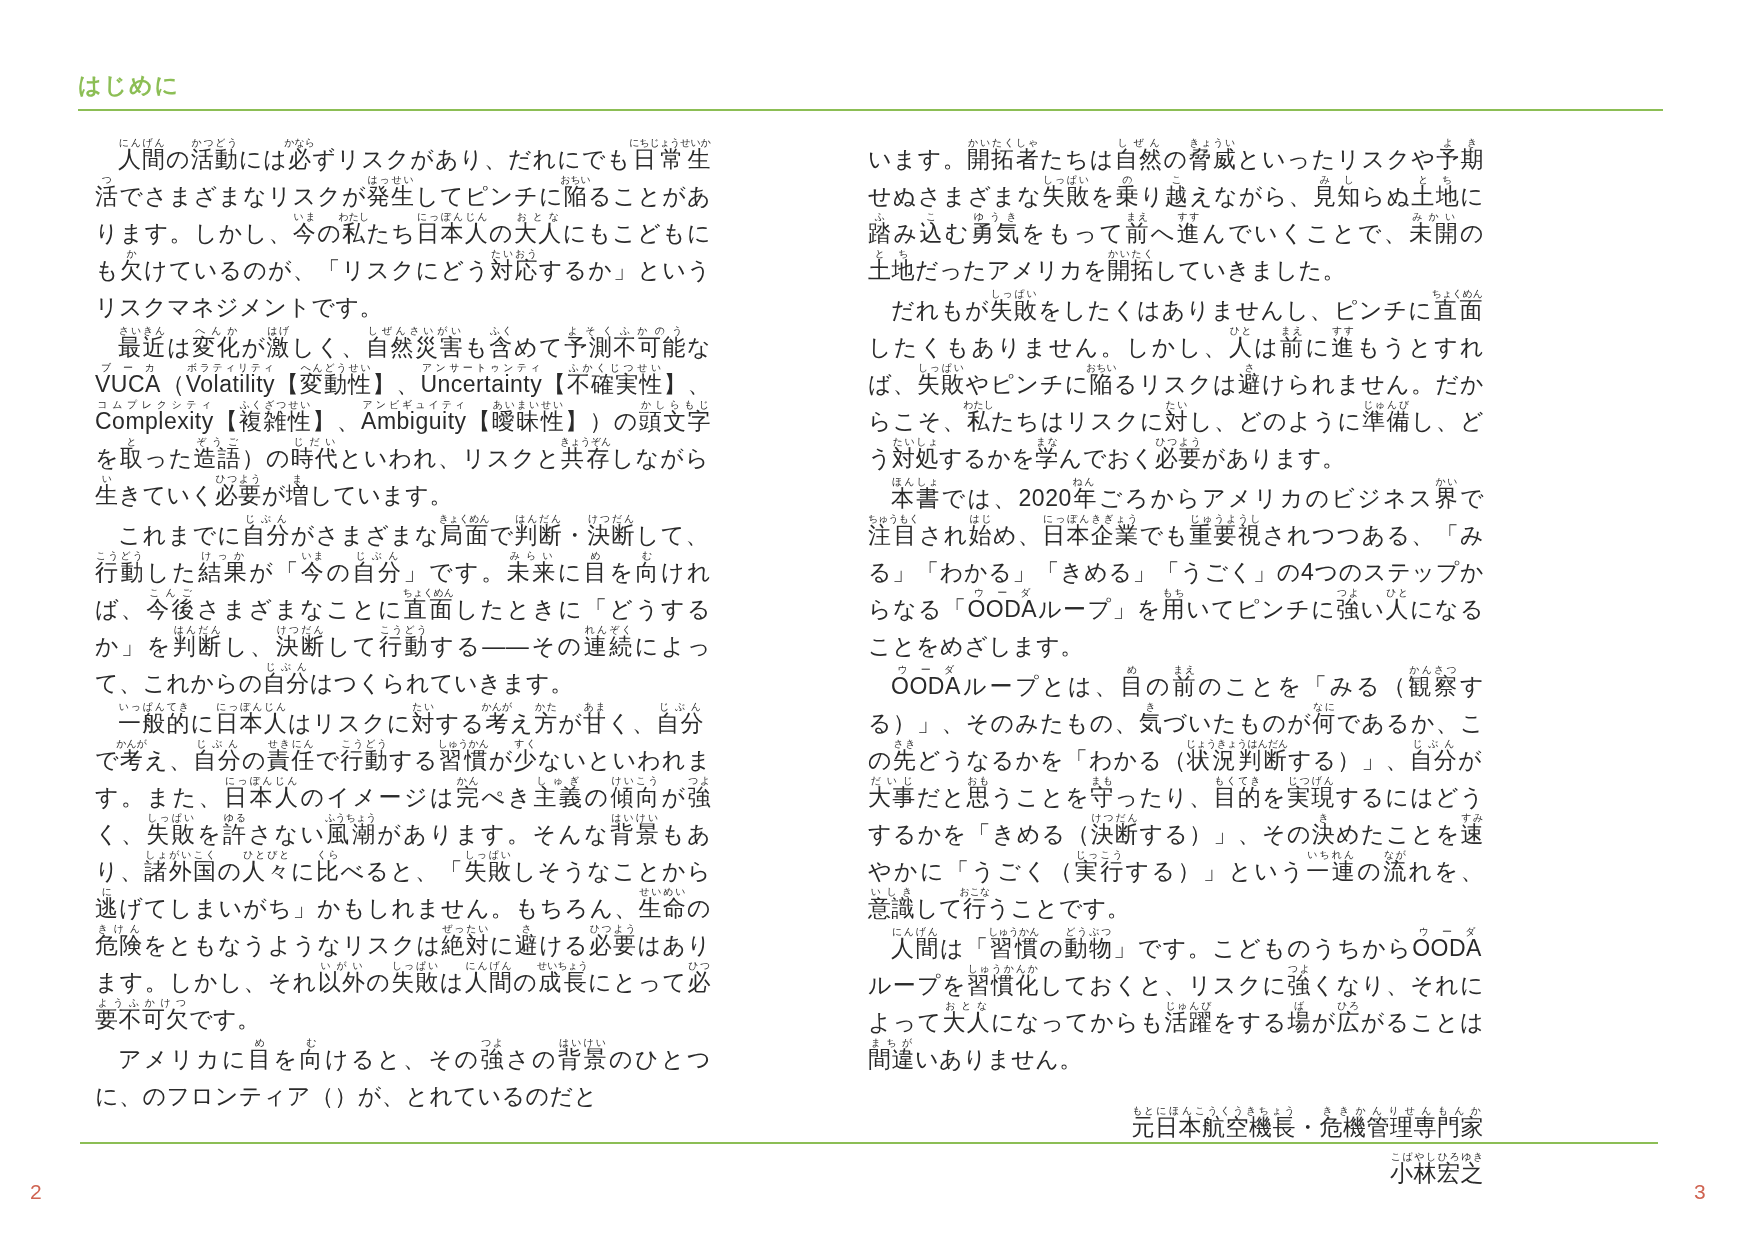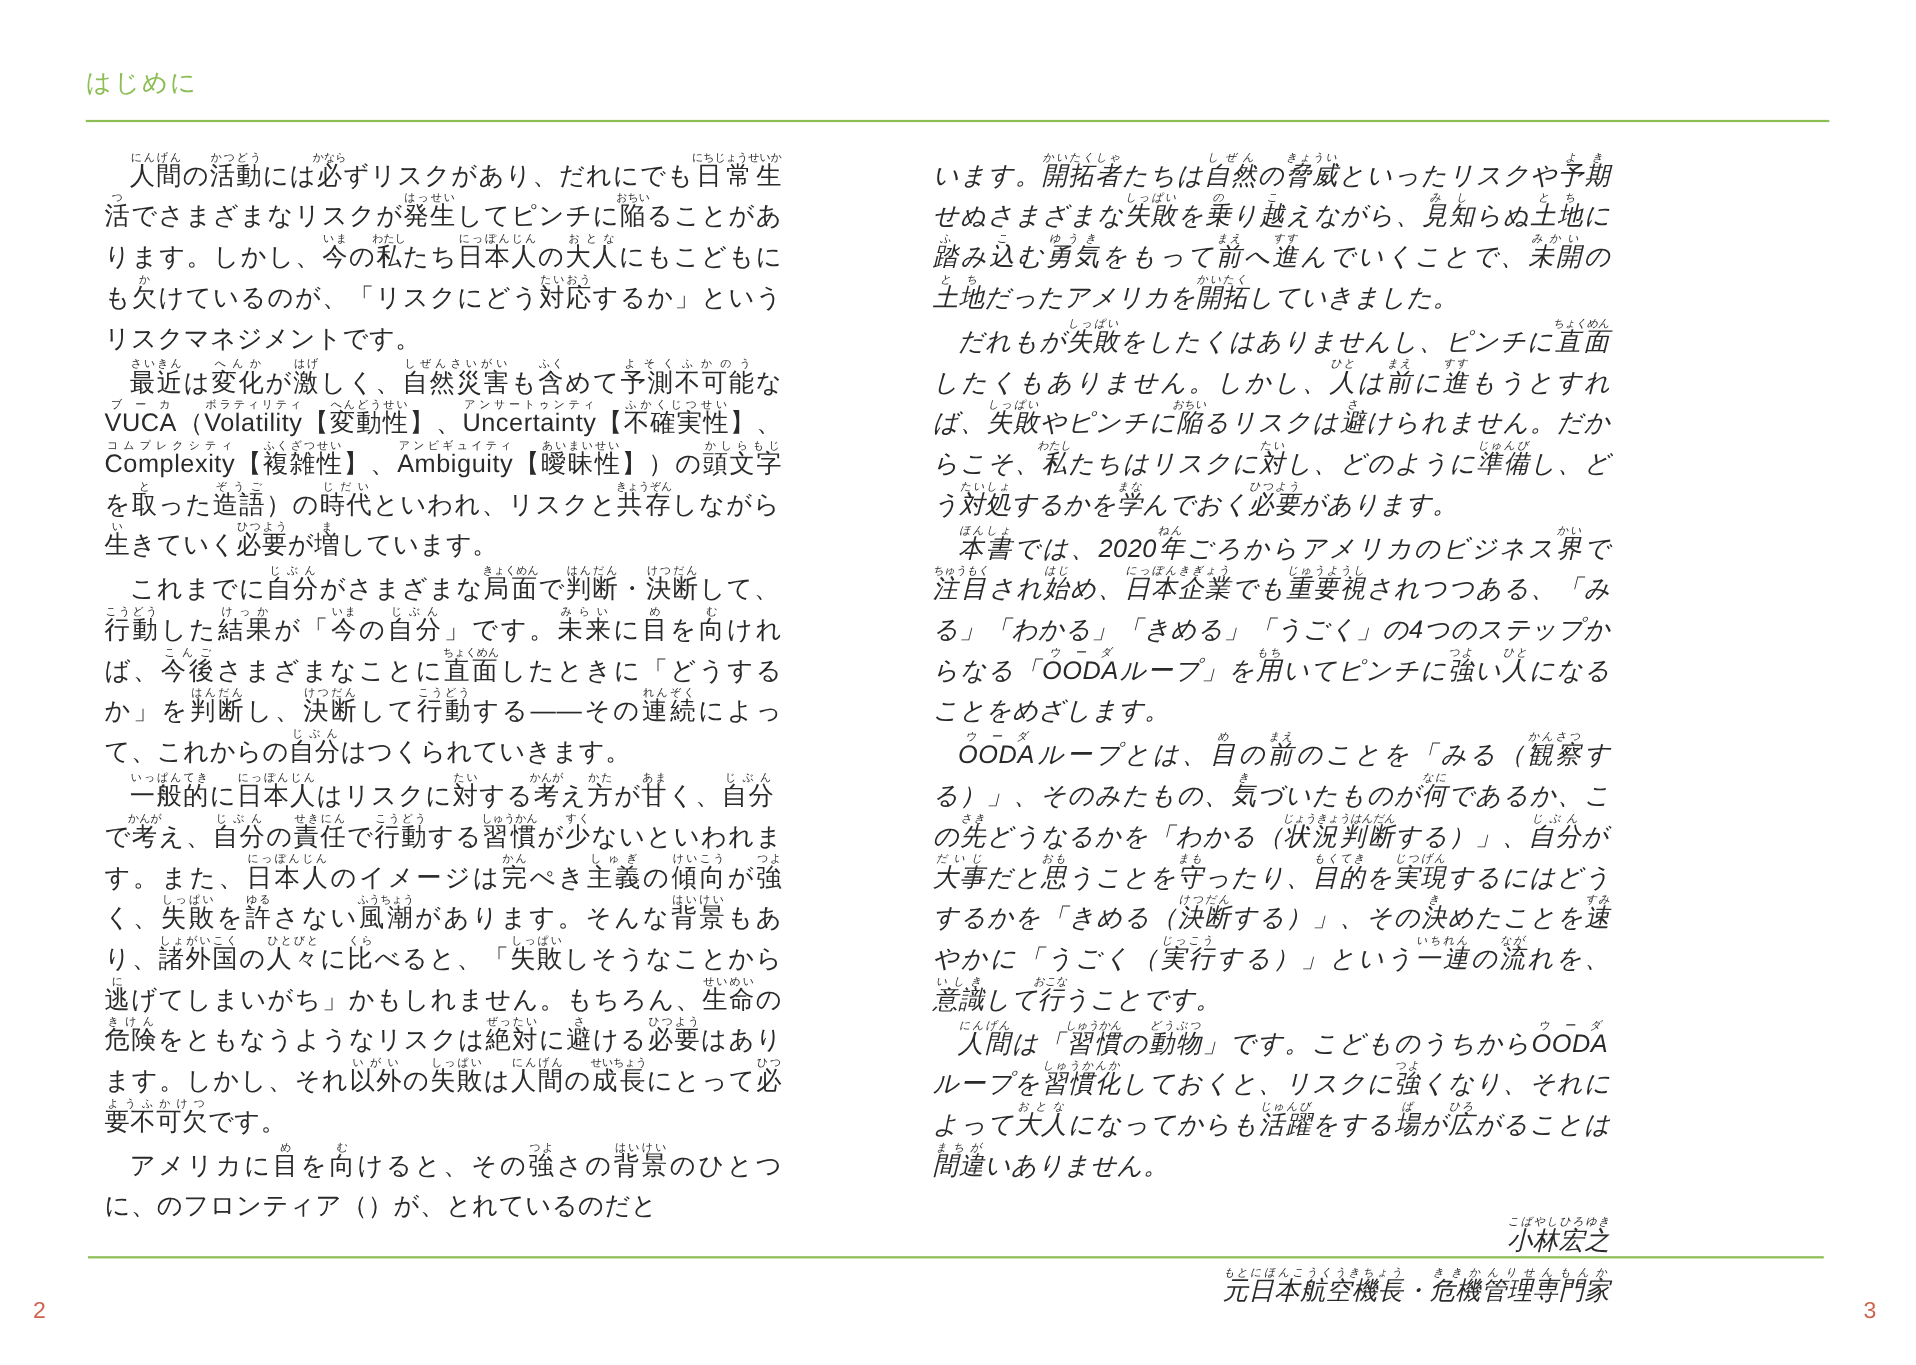--- a/index.html
+++ b/index.html
@@ -5,38 +5,38 @@
   html, body { margin: 0; padding: 0; }
   body {
     width: 1742px; height: 1241px;
     background: #ffffff;
     font-family: "Liberation Sans", sans-serif;
     color: var(--text, #2a2a2a);
   }
   .sheet { position: relative; width: 1742px; height: 1241px; overflow: hidden; background: #ffffff; }
 
   .header-label {
-    position: absolute; left: 78px; top: 60px;
-    font-size: 23px; font-weight: normal; letter-spacing: 2px;
+    position: absolute; left: 78px; top: 70px;
+    font-size: 23px; font-weight: bold; letter-spacing: 2px;
     color: var(--accent-green, #8cbe55);
   }
   .header-rule {
     position: absolute; left: 78px; top: 109px;
     width: 1585px; height: 2px;
     background: var(--accent-green, #8cbe55);
   }
   .footer-rule {
     position: absolute; left: 80px; top: 1142px;
     width: 1578px; height: 2px;
     background: var(--accent-green, #8cbe55);
   }
 
   .col { position: absolute; top: 138px; width: 616px; }
   .col.left  { left: 95px; }
-  .col.right { left: 848px; font-style: italic; }
+  .col.right { left: 868px; }
 
   .title {
     margin: 6px 0 22px 2px;
     font-size: 33px; line-height: 54px; font-weight: bold;
     color: var(--accent-green, #8cbe55);
   }
   .title rt { font-size: 12px; font-weight: bold; letter-spacing: 0; }
 
   .para {
     margin: 0;
@@ -81,22 +81,22 @@
     <p class="para">アメリカに<ruby>目<rt>め</rt></ruby>を<ruby>向<rt>む</rt></ruby>けると、その<ruby>強<rt>つよ</rt></ruby>さの<ruby>背景<rt>はいけい</rt></ruby>のひとつに、のフロンティア（）が、とれているのだと</p>
   </div>
 
   <div class="col right">
     <p class="para noindent">います。<ruby>開拓者<rt>かいたくしゃ</rt></ruby>たちは<ruby>自然<rt>しぜん</rt></ruby>の<ruby>脅威<rt>きょうい</rt></ruby>といったリスクや<ruby>予期<rt>よき</rt></ruby>せぬさまざまな<ruby>失敗<rt>しっぱい</rt></ruby>を<ruby>乗<rt>の</rt></ruby>り<ruby>越<rt>こ</rt></ruby>えながら、<ruby>見知<rt>みし</rt></ruby>らぬ<ruby>土地<rt>とち</rt></ruby>に<ruby>踏<rt>ふ</rt></ruby>み<ruby>込<rt>こ</rt></ruby>む<ruby>勇気<rt>ゆうき</rt></ruby>をもって<ruby>前<rt>まえ</rt></ruby>へ<ruby>進<rt>すす</rt></ruby>んでいくことで、<ruby>未開<rt>みかい</rt></ruby>の<ruby>土地<rt>とち</rt></ruby>だったアメリカを<ruby>開拓<rt>かいたく</rt></ruby>していきました。</p>
     <p class="para">だれもが<ruby>失敗<rt>しっぱい</rt></ruby>をしたくはありませんし、ピンチに<ruby>直面<rt>ちょくめん</rt></ruby>したくもありません。しかし、<ruby>人<rt>ひと</rt></ruby>は<ruby>前<rt>まえ</rt></ruby>に<ruby>進<rt>すす</rt></ruby>もうとすれば、<ruby>失敗<rt>しっぱい</rt></ruby>やピンチに<ruby>陥<rt>おちい</rt></ruby>るリスクは<ruby>避<rt>さ</rt></ruby>けられません。だからこそ、<ruby>私<rt>わたし</rt></ruby>たちはリスクに<ruby>対<rt>たい</rt></ruby>し、どのように<ruby>準備<rt>じゅんび</rt></ruby>し、どう<ruby>対処<rt>たいしょ</rt></ruby>するかを<ruby>学<rt>まな</rt></ruby>んでおく<ruby>必要<rt>ひつよう</rt></ruby>があります。</p>
     <p class="para"><ruby>本書<rt>ほんしょ</rt></ruby>では、2020<ruby>年<rt>ねん</rt></ruby>ごろからアメリカのビジネス<ruby>界<rt>かい</rt></ruby>で<ruby>注目<rt>ちゅうもく</rt></ruby>され<ruby>始<rt>はじ</rt></ruby>め、<ruby>日本企業<rt>にっぽんきぎょう</rt></ruby>でも<ruby>重要視<rt>じゅうようし</rt></ruby>されつつある、「みる」「わかる」「きめる」「うごく」の4つのステップからなる「<ruby>OODA<rt>ウーダ</rt></ruby>ループ」を<ruby>用<rt>もち</rt></ruby>いてピンチに<ruby>強<rt>つよ</rt></ruby>い<ruby>人<rt>ひと</rt></ruby>になることをめざします。</p>
     <p class="para"><ruby>OODA<rt>ウーダ</rt></ruby>ループとは、<ruby>目<rt>め</rt></ruby>の<ruby>前<rt>まえ</rt></ruby>のことを「みる（<ruby>観察<rt>かんさつ</rt></ruby>する）」、そのみたもの、<ruby>気<rt>き</rt></ruby>づいたものが<ruby>何<rt>なに</rt></ruby>であるか、この<ruby>先<rt>さき</rt></ruby>どうなるかを「わかる（<ruby>状況判断<rt>じょうきょうはんだん</rt></ruby>する）」、<ruby>自分<rt>じぶん</rt></ruby>が<ruby>大事<rt>だいじ</rt></ruby>だと<ruby>思<rt>おも</rt></ruby>うことを<ruby>守<rt>まも</rt></ruby>ったり、<ruby>目的<rt>もくてき</rt></ruby>を<ruby>実現<rt>じつげん</rt></ruby>するにはどうするかを「きめる（<ruby>決断<rt>けつだん</rt></ruby>する）」、その<ruby>決<rt>き</rt></ruby>めたことを<ruby>速<rt>すみ</rt></ruby>やかに「うごく（<ruby>実行<rt>じっこう</rt></ruby>する）」という<ruby>一連<rt>いちれん</rt></ruby>の<ruby>流<rt>なが</rt></ruby>れを、<ruby>意識<rt>いしき</rt></ruby>して<ruby>行<rt>おこな</rt></ruby>うことです。</p>
     <p class="para"><ruby>人間<rt>にんげん</rt></ruby>は「<ruby>習慣<rt>しゅうかん</rt></ruby>の<ruby>動物<rt>どうぶつ</rt></ruby>」です。こどものうちから<ruby>OODA<rt>ウーダ</rt></ruby>ループを<ruby>習慣化<rt>しゅうかんか</rt></ruby>しておくと、リスクに<ruby>強<rt>つよ</rt></ruby>くなり、それによって<ruby>大人<rt>おとな</rt></ruby>になってからも<ruby>活躍<rt>じゅんび</rt></ruby>をする<ruby>場<rt>ば</rt></ruby>が<ruby>広<rt>ひろ</rt></ruby>がることは<ruby>間違<rt>まちが</rt></ruby>いありません。</p>
     <div class="signature">
+      <div><ruby>元<rt>もと</rt></ruby><ruby>日本航空機長<rt>にほんこうくうきちょう</rt></ruby>・<ruby>危機管理専門家<rt>ききかんりせんもんか</rt></ruby></div>
       <div><ruby>小林宏之<rt>こばやしひろゆき</rt></ruby></div>
-      <div><ruby>元<rt>もと</rt></ruby><ruby>日本航空機長<rt>にほんこうくうきちょう</rt></ruby>・<ruby>危機管理専門家<rt>ききかんりせんもんか</rt></ruby></div>
     </div>
   </div>
 
   <div class="footer-rule"></div>
   <div class="pagenum left-num">2</div>
   <div class="pagenum right-num">3</div>
 
 </div>
 
 </body></html>

